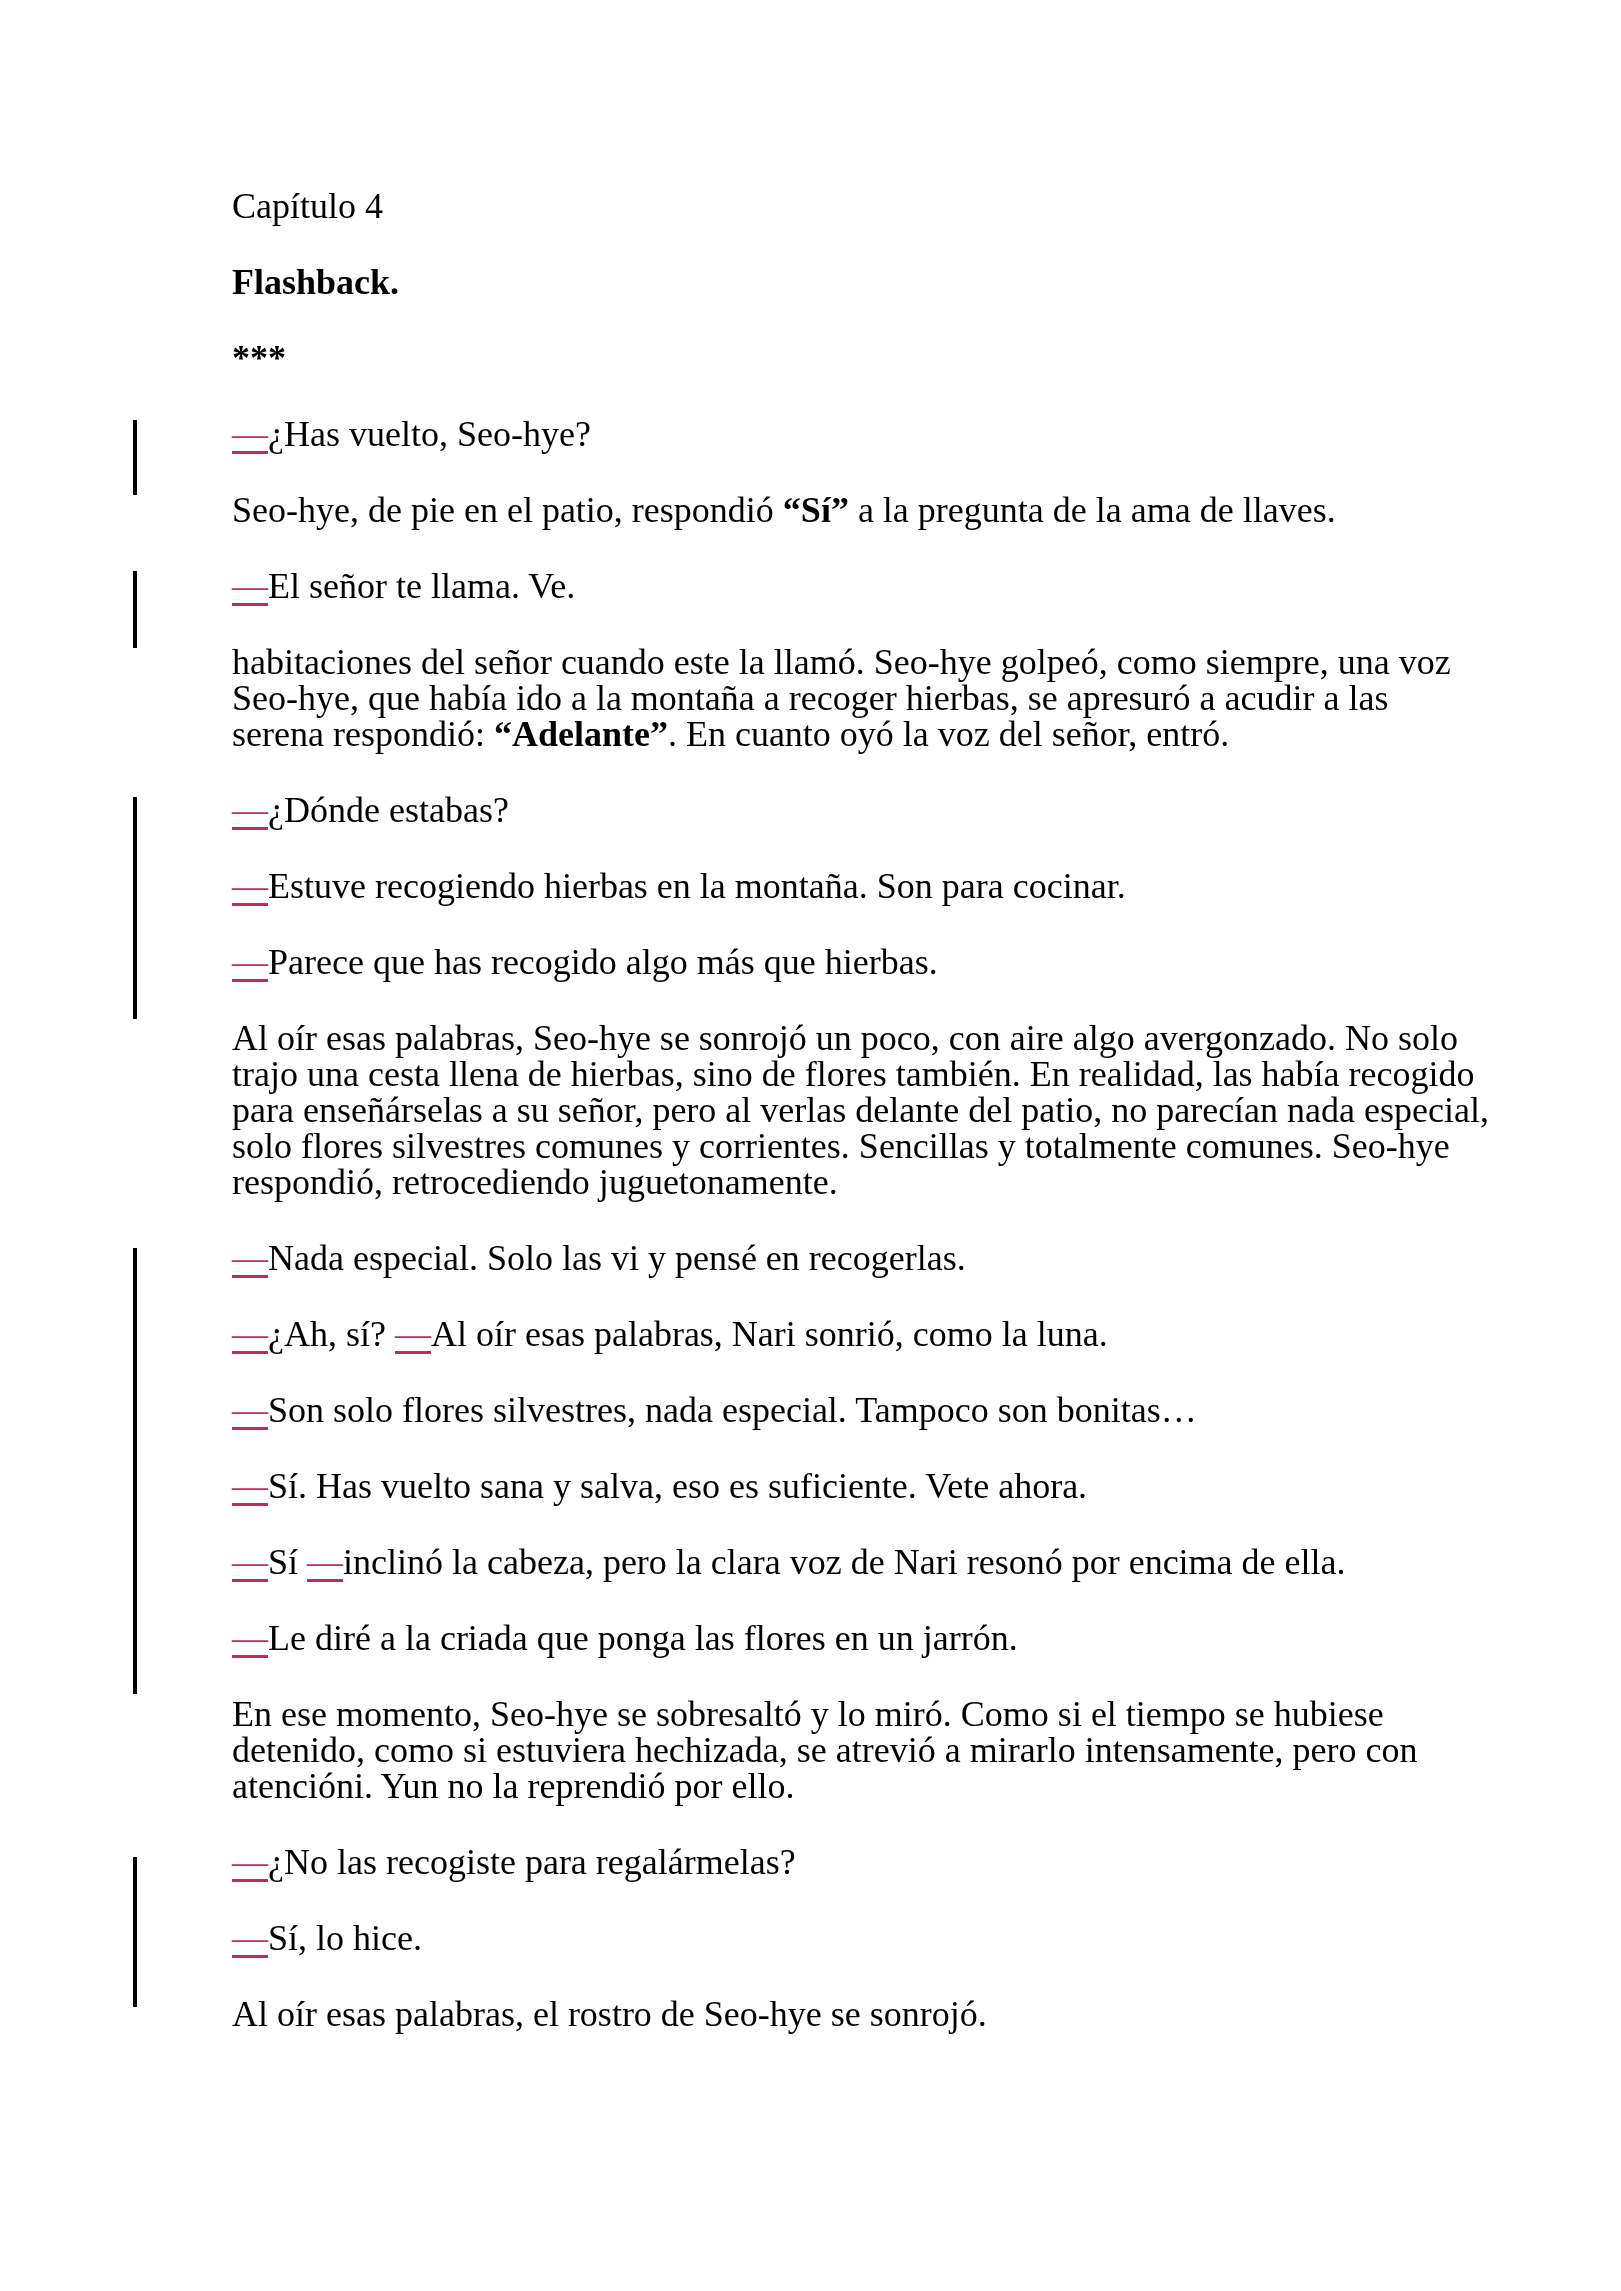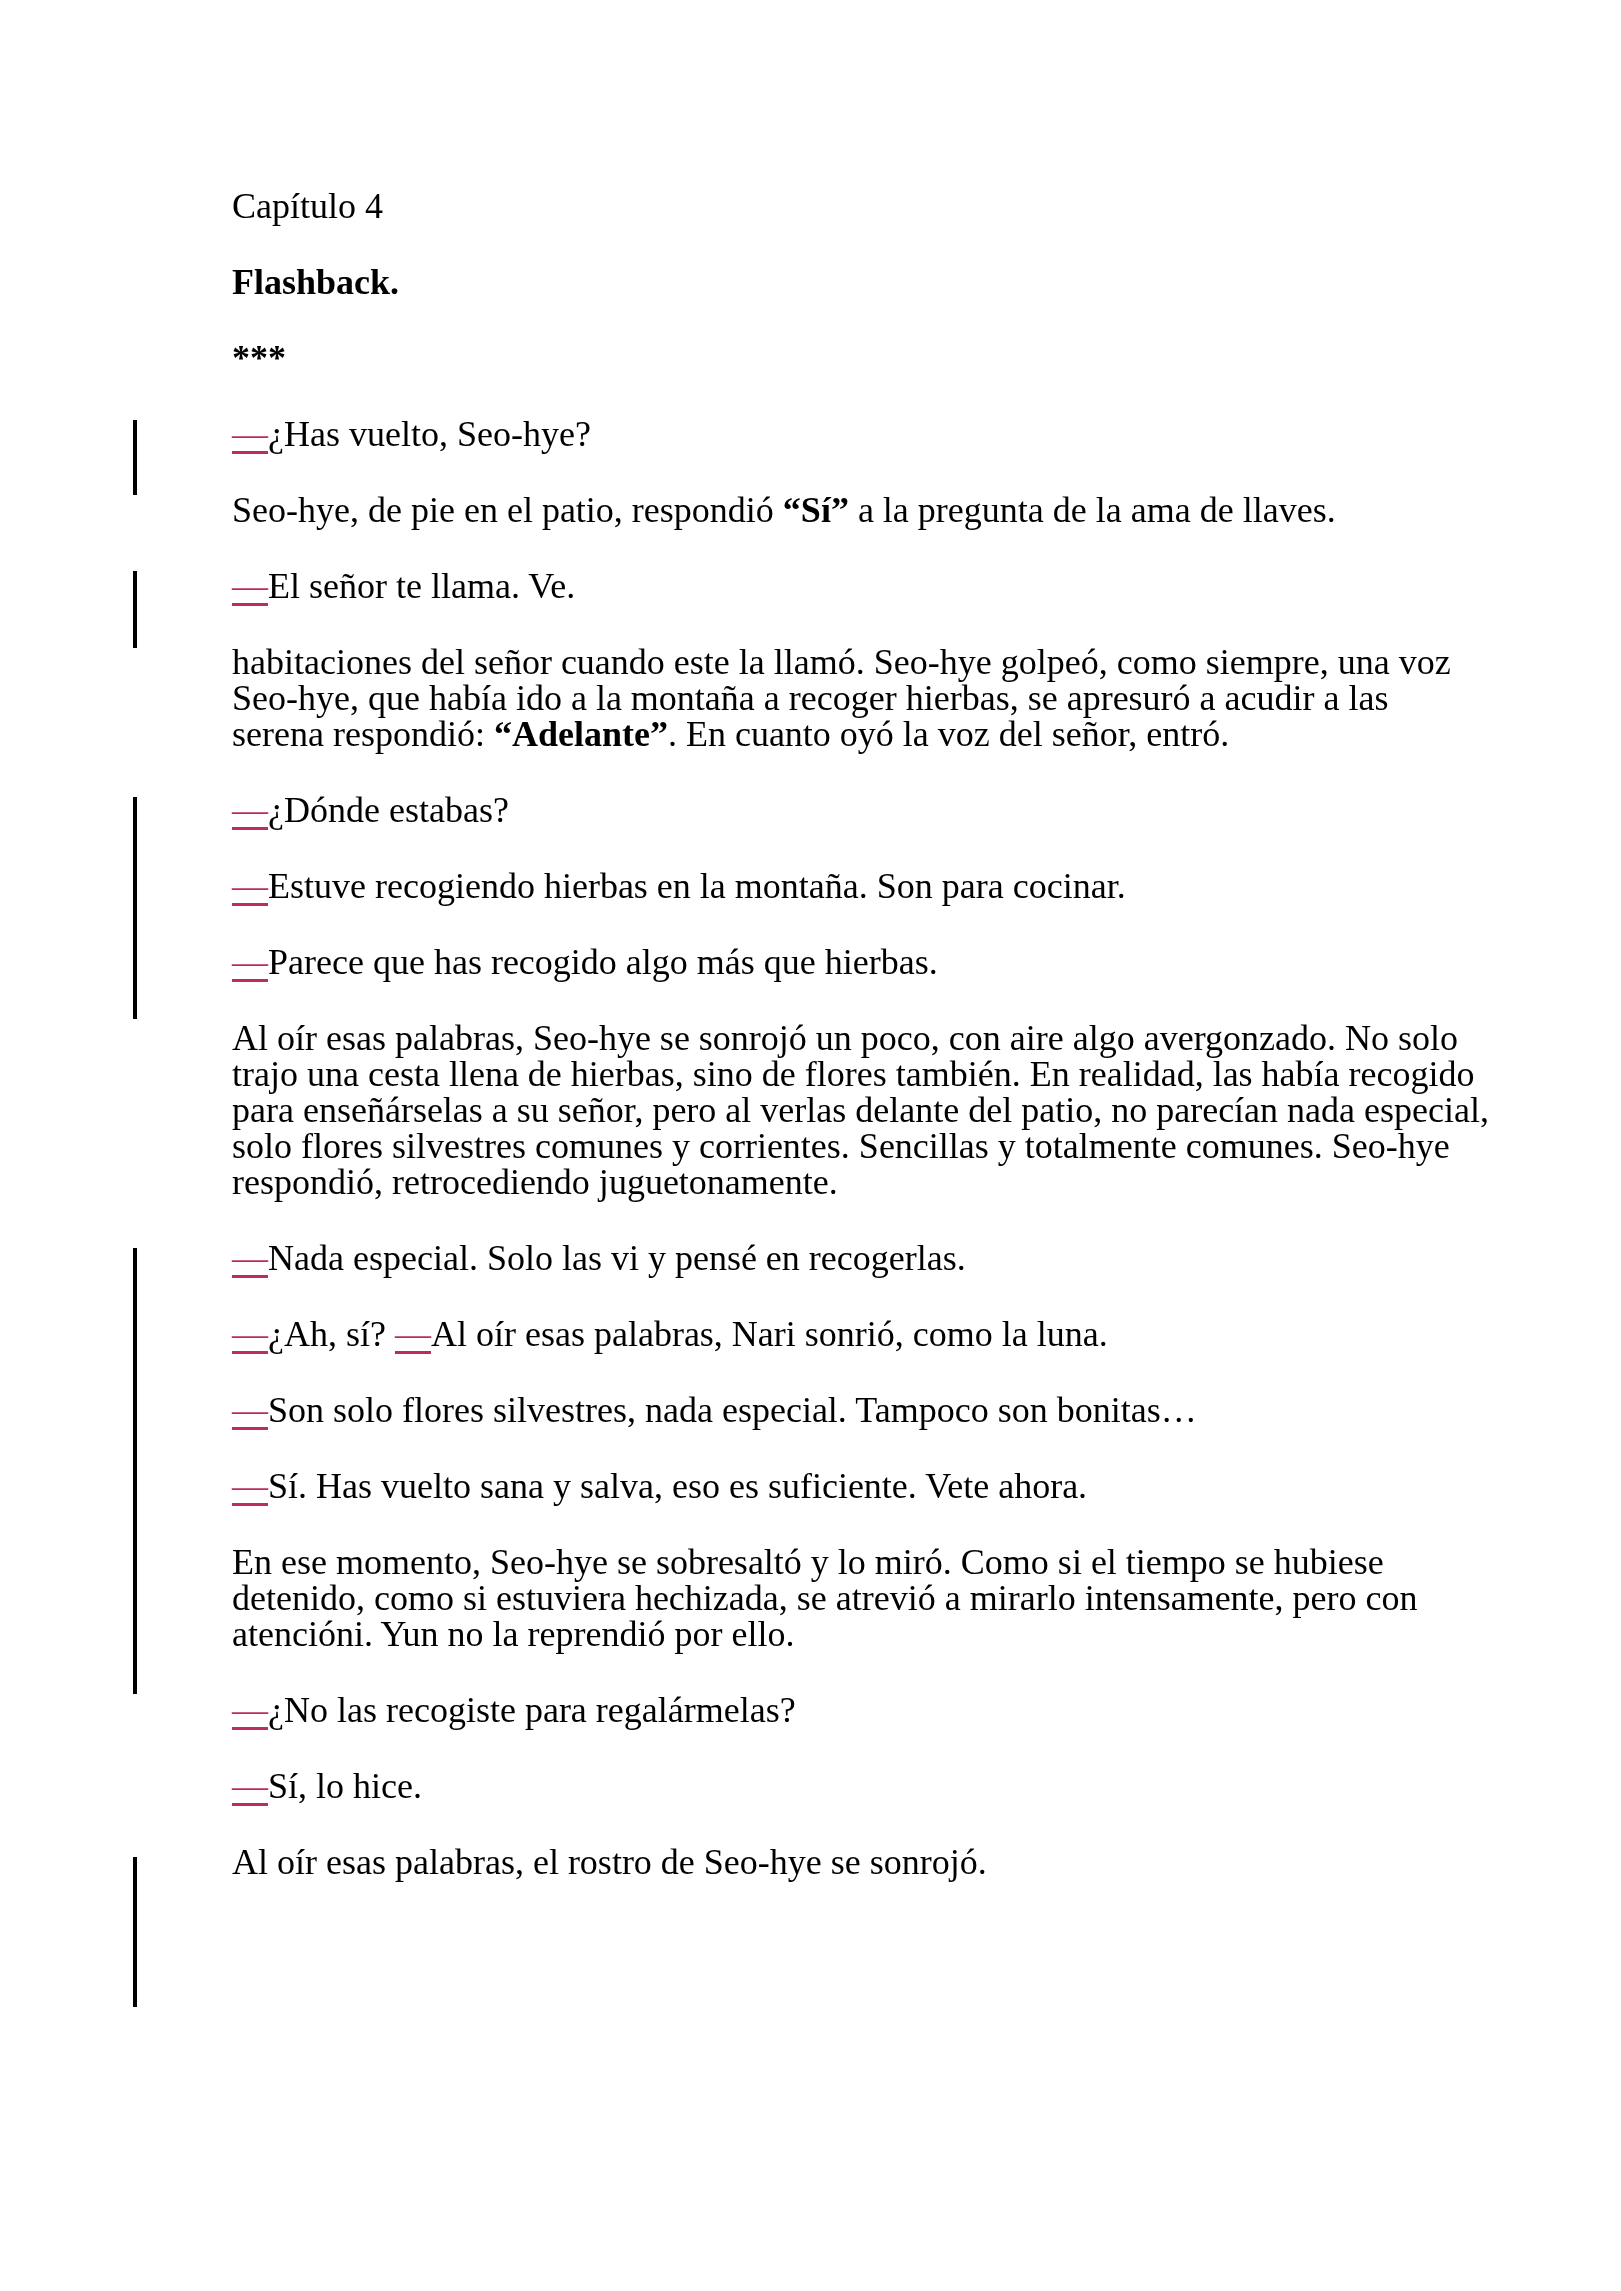--- a/index.html
+++ b/index.html
@@ -90,20 +90,26 @@
         <div class="block">
           <div class="line"><span class="run-dash">—</span><span class="run-plain">¿Ah, sí? </span><span class="run-dash">—</span><span class="run-plain">Al oír esas palabras, Nari sonrió, como la luna.</span></div>
         </div>
         <div class="block">
           <div class="line"><span class="run-dash">—</span><span class="run-plain">Son solo flores silvestres, nada especial. Tampoco son bonitas…</span></div>
         </div>
         <div class="block">
           <div class="line"><span class="run-dash">—</span><span class="run-plain">Sí. Has vuelto sana y salva, eso es suficiente. Vete ahora.</span></div>
         </div>
         <div class="block">
+          <div class="line"><span class="run-dash">—</span><span class="run-plain">Sí </span><span class="run-dash">—</span><span class="run-plain">inclinó la cabeza, pero la clara voz de Nari resonó por encima de ella.</span></div>
+        </div>
+        <div class="block">
+          <div class="line"><span class="run-dash">—</span><span class="run-plain">Le diré a la criada que ponga las flores en un jarrón.</span></div>
+        </div>
+        <div class="block">
           <div class="line"><span class="run-plain">En ese momento, Seo-hye se sobresaltó y lo miró. Como si el tiempo se hubiese</span></div>
           <div class="line"><span class="run-plain">detenido, como si estuviera hechizada, se atrevió a mirarlo intensamente, pero con</span></div>
           <div class="line"><span class="run-plain">atencióni. Yun no la reprendió por ello.</span></div>
         </div>
         <div class="block">
           <div class="line"><span class="run-dash">—</span><span class="run-plain">¿No las recogiste para regalármelas?</span></div>
         </div>
         <div class="block">
           <div class="line"><span class="run-dash">—</span><span class="run-plain">Sí, lo hice.</span></div>
         </div>

